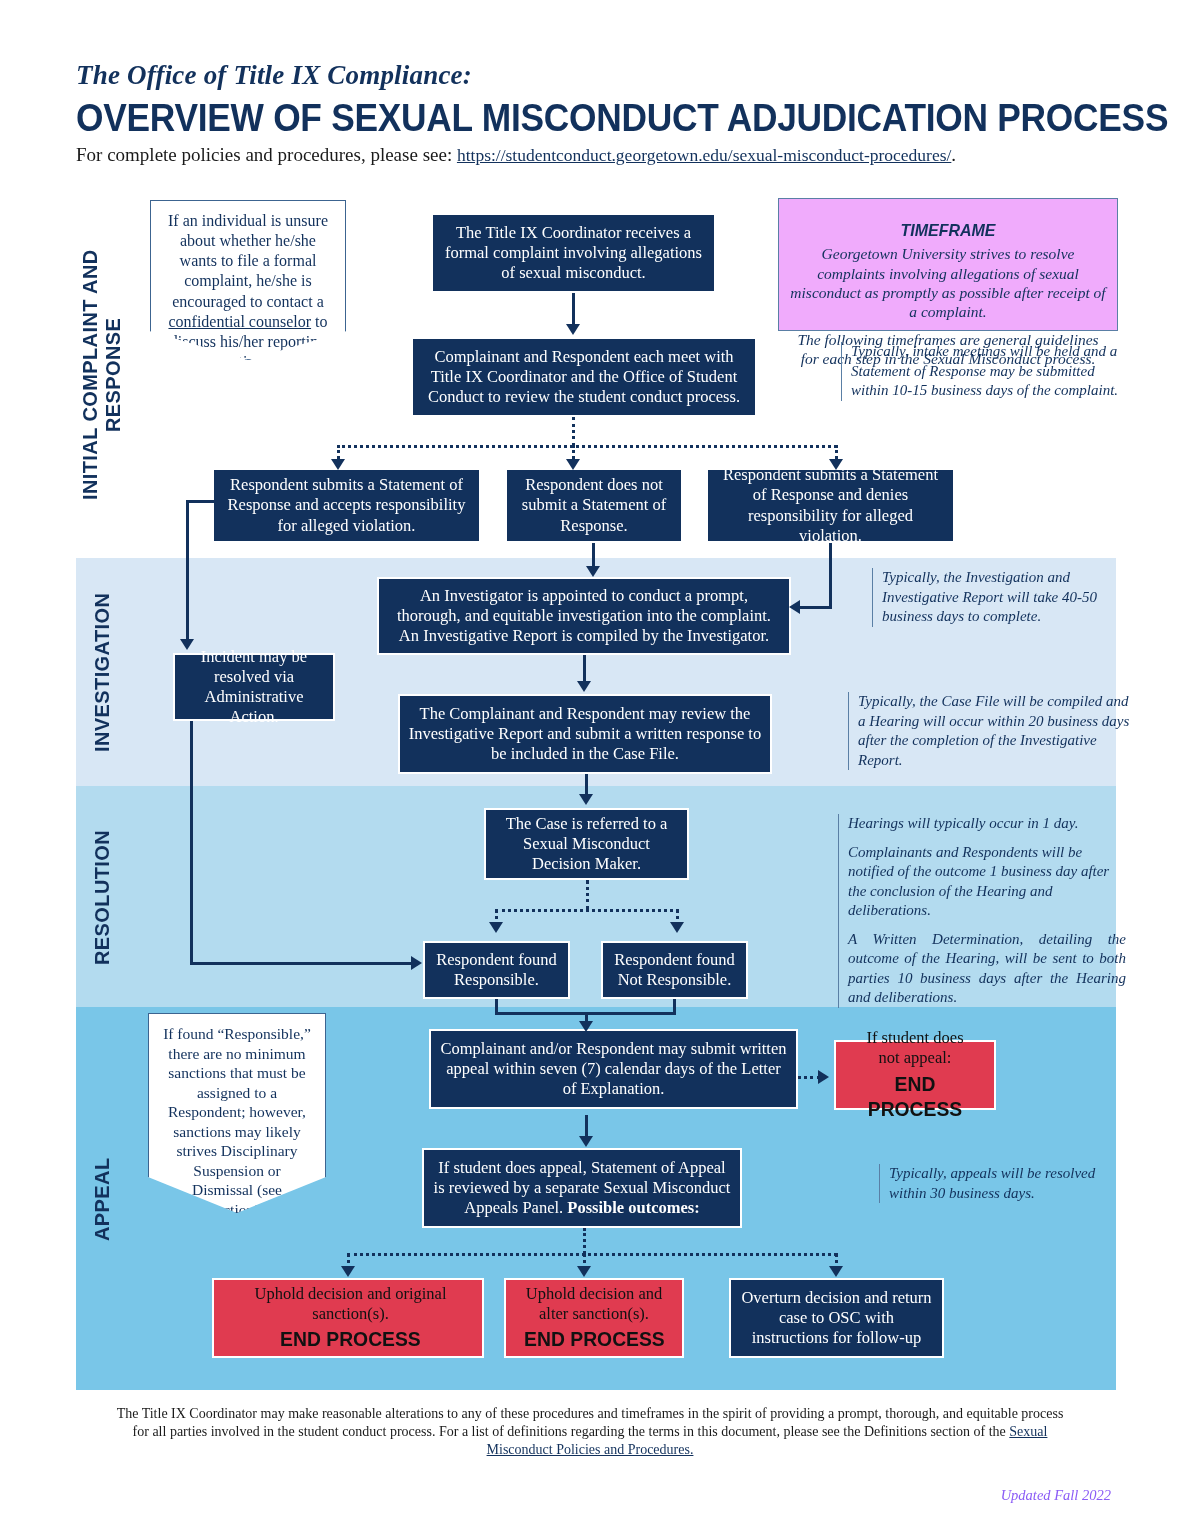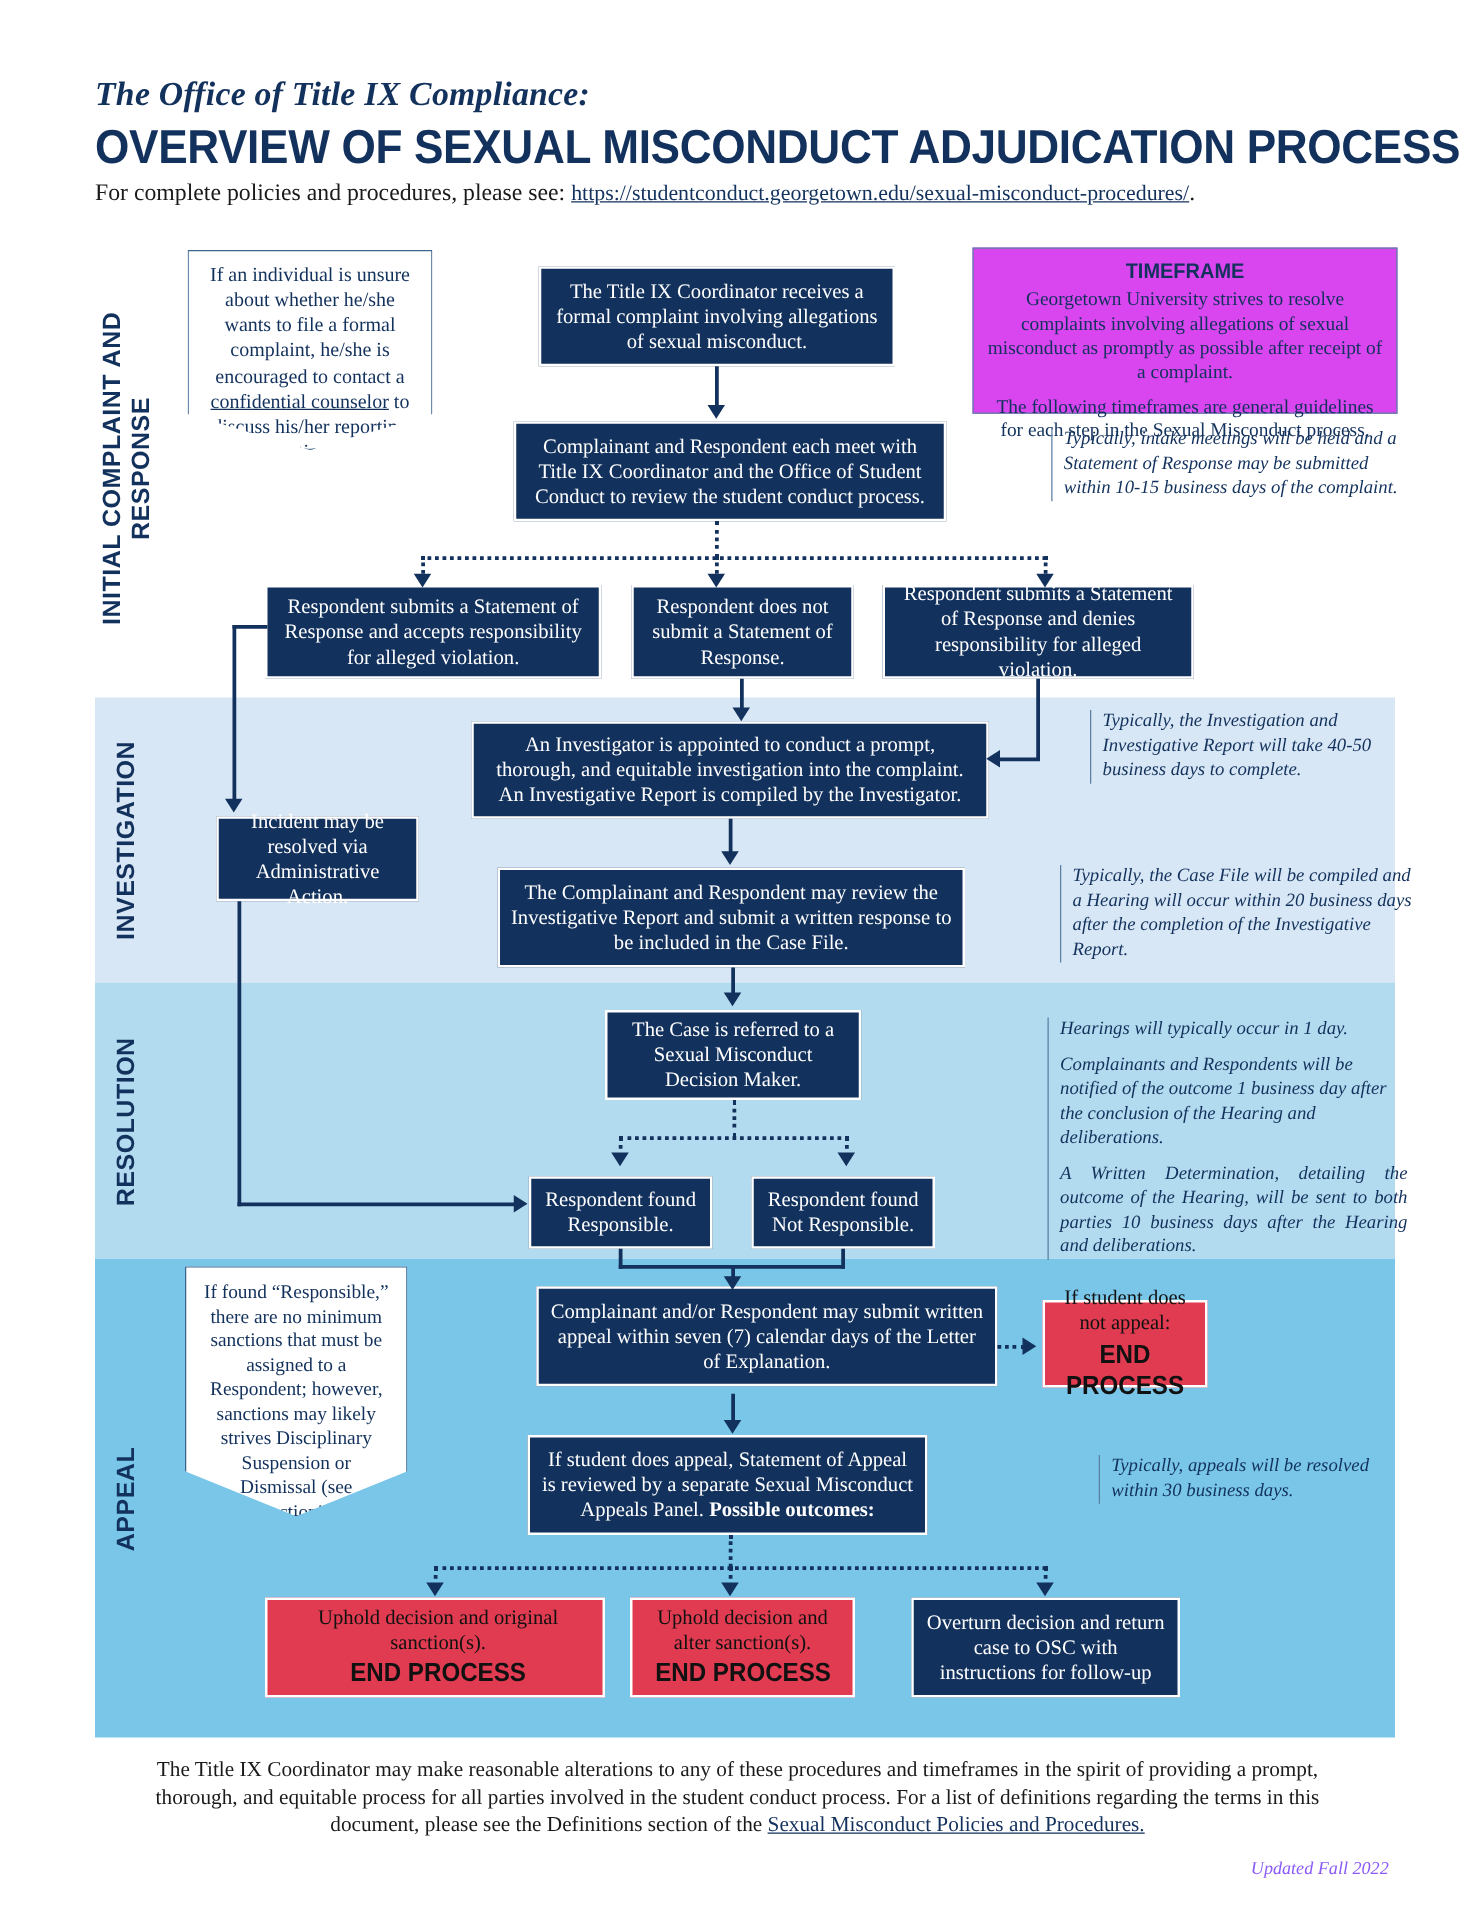--- a/index.html
+++ b/index.html
@@ -85,25 +85,25 @@
     position:absolute;
     background:#ffffff;border:1.3px solid #3c6490;
     box-sizing:border-box;
     text-align:center;color:#12315c;
     font-family:"Liberation Serif",serif;
     line-height:1.26;
     padding:10px 12px 4px 12px;
     clip-path:polygon(0 0,100% 0,100% 82%,50% 100%,0 82%);
   }
   .tfbox{
-    position:absolute;background:#d946ef;
+    position:absolute;background:#f0abfc;
     border:1.4px solid #5a7fa5;box-sizing:border-box;
     text-align:center;color:#12315c;
     font-family:"Liberation Serif",serif;
-    padding:7px 10px;line-height:1.25;
+    padding:21px 10px;line-height:1.25;font-style:italic;
   }
   .tfbox .tfh{
     font-family:"Liberation Sans",sans-serif;
     font-weight:bold;font-size:17px;color:#12315c;
     margin-bottom:3px;transform:scaleX(.94);
   }
   .tfbox p{margin:0 0 8px 0;}
   .tfbox p:last-child{margin-bottom:0;}
 
   
@@ -132,21 +132,21 @@
   .ar-r{position:absolute;width:0;height:0;
       border-top:7px solid transparent;border-bottom:7px solid transparent;
       border-left:11px solid #12315c;}
   .ar-l{position:absolute;width:0;height:0;
       border-top:7px solid transparent;border-bottom:7px solid transparent;
       border-right:11px solid #12315c;}
 
   
   #footnote{
     position:absolute;left:110px;top:1405px;width:960px;
-    text-align:center;font-size:17px;line-height:1.28;
+    text-align:center;font-size:14px;line-height:1.28;
     color:#1a1a1a;font-family:"Liberation Serif",serif;
   }
   #updated{
     position:absolute;right:76px;top:1487px;
     font-style:italic;font-size:14.5px;color:#8b5cf6;
     font-family:"Liberation Serif",serif;
   }
 </style>
 </head>
 <body>
@@ -198,21 +198,21 @@
   <div class="nbox" style="left:398px;top:694px;width:374px;height:80px;font-size:16.5px;">The Complainant and Respondent may review the Investigative Report and submit a written response to be included in the Case File.</div>
 
   <div class="nbox" style="left:484px;top:808px;width:205px;height:72px;font-size:16.5px;">The Case is referred to a Sexual Misconduct Decision Maker.</div>
 
   <div class="nbox" style="left:423px;top:941px;width:147px;height:58px;font-size:16.5px;">Respondent found Responsible.</div>
 
   <div class="nbox" style="left:601px;top:941px;width:147px;height:58px;font-size:16.5px;">Respondent found Not Responsible.</div>
 
   <div class="nbox" style="left:429px;top:1029px;width:369px;height:80px;font-size:16.5px;">Complainant and/or Respondent may submit written appeal within seven (7) calendar days of the Letter of Explanation.</div>
 
-  <div class="rbox" style="left:834px;top:1040px;width:132px;height:70px;font-size:16.5px;">
+  <div class="rbox" style="left:834px;top:1040px;width:162px;height:70px;font-size:16.5px;">
     <span>If student does</span>
     <span>not appeal:</span>
     <span class="endp">END PROCESS</span>
   </div>
 
   <div class="nbox" style="left:422px;top:1148px;width:320px;height:80px;font-size:16.5px;">
     <div>
       <span>If student does appeal, Statement of Appeal is reviewed by a separate Sexual Misconduct Appeals Panel. </span><b>Possible outcomes:</b>
     </div>
   </div>

